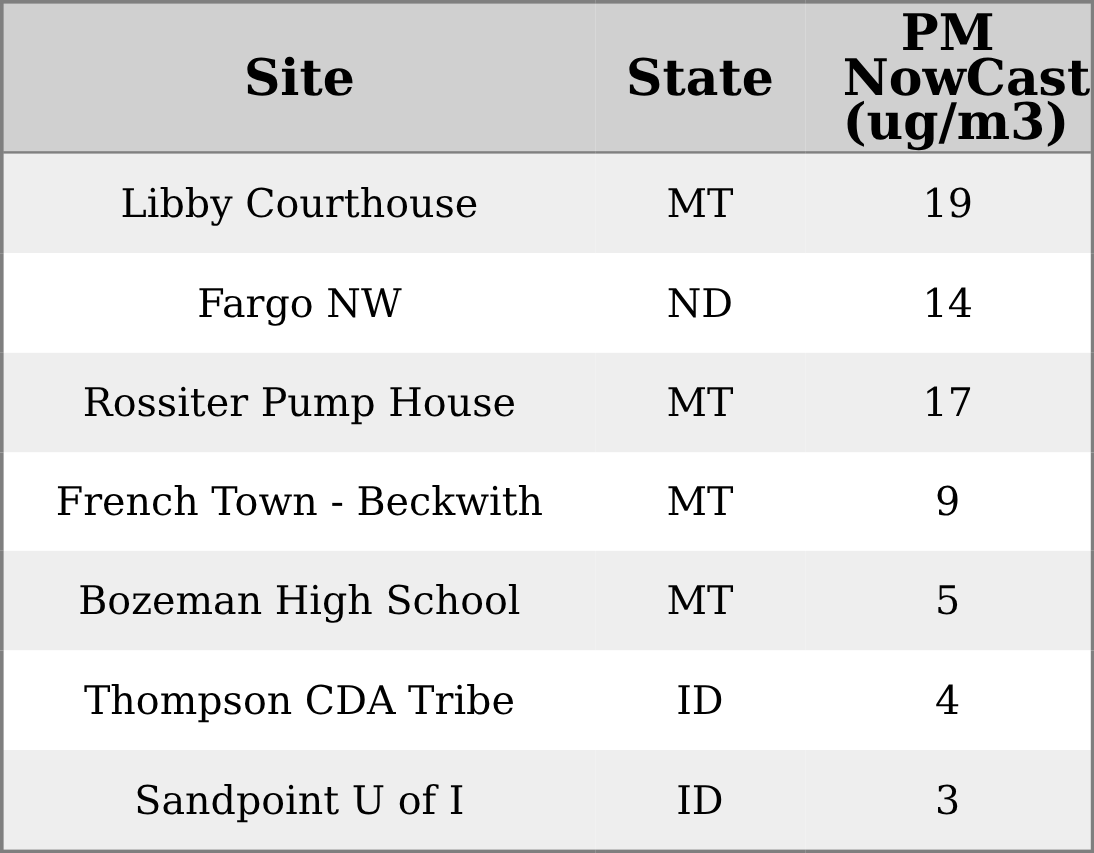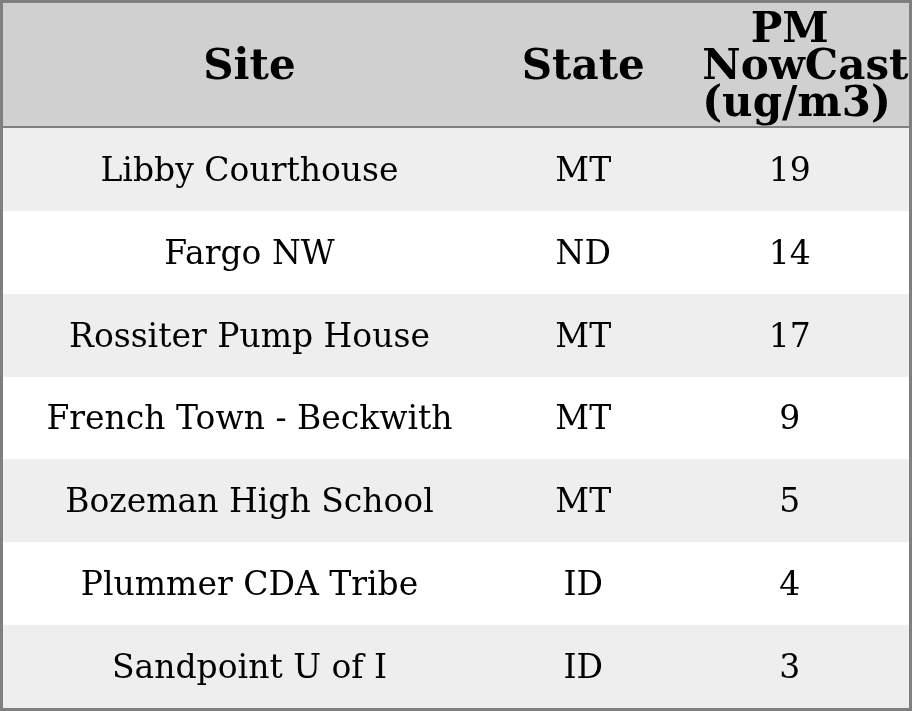--- a/index.html
+++ b/index.html
@@ -93,21 +93,21 @@
       <td>French Town - Beckwith</td>
       <td>MT</td>
       <td>9</td>
     </tr>
     <tr>
       <td>Bozeman High School</td>
       <td>MT</td>
       <td>5</td>
     </tr>
     <tr>
-      <td>Plummer CDA Tribe</td>
+      <td>Thompson CDA Tribe</td>
       <td>ID</td>
       <td>4</td>
     </tr>
     <tr>
       <td>Sandpoint U of I</td>
       <td>ID</td>
       <td>3</td>
     </tr>
   </tbody>
 </table>

